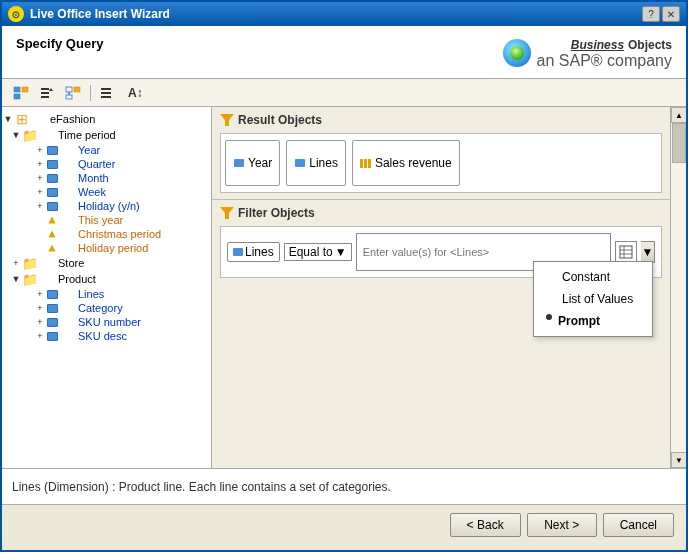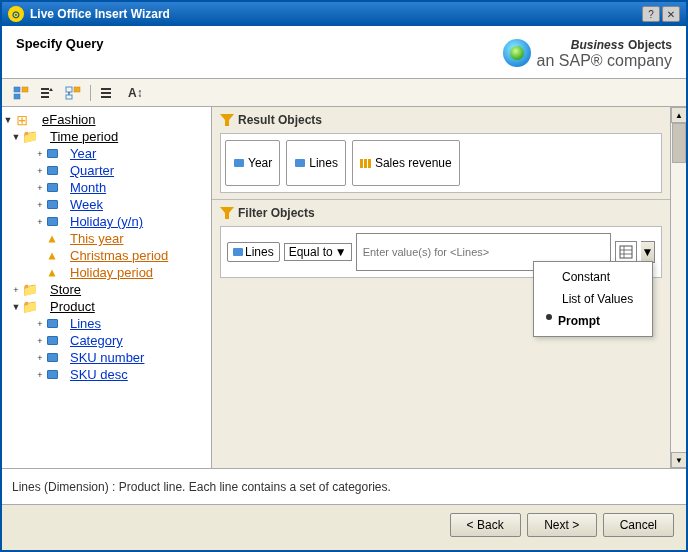--- a/index.html
+++ b/index.html
@@ -29,21 +29,21 @@
 
     .left-panel { width: 210px; border-right: 1px solid #aaa; background: white; display: flex; flex-direction: column; flex-shrink: 0; }
     .tree-container { flex: 1; overflow-y: auto; overflow-x: hidden; padding: 4px 0; }
     .tree-item { display: flex; align-items: center; padding: 1px 0; cursor: pointer; white-space: nowrap; }
     .expander { width: 12px; height: 12px; display: flex; align-items: center; justify-content: center; font-size: 9px; color: #333; cursor: pointer; flex-shrink: 0; }
     .node-icon { width: 16px; height: 14px; display: flex; align-items: center; justify-content: center; flex-shrink: 0; }
     .folder-icon { color: #f5a623; font-size: 13px; }
     .field-icon { width: 12px; height: 12px; display: flex; align-items: center; justify-content: center; flex-shrink: 0; }
     .blue-rect { width: 11px; height: 9px; background: #4a90d9; border: 1px solid #2a70b9; border-radius: 1px; }
     .orange-cone { width: 0; height: 0; border-left: 5px solid transparent; border-right: 5px solid transparent; border-bottom: 10px solid #e8a000; }
-    .tree-label { font-size: 13px; color: #000; margin-left: 12px; text-decoration: underline; }
+    .tree-label { font-size: 11px; color: #000; margin-left: 20px; }
     .tree-label.blue { color: #0033cc; }
 
     .right-panel { flex: 1; display: flex; flex-direction: column; background: #f0ede0; }
 
     .result-section { background: #f0ede0; padding: 6px 8px; flex-shrink: 0; }
     .section-header { display: flex; align-items: center; gap: 4px; margin-bottom: 6px; }
     .section-title { font-size: 12px; font-weight: bold; color: #333; }
     .result-objects { display: flex; gap: 6px; flex-wrap: wrap; padding: 6px 4px; background: white; border: 1px solid #bbb; min-height: 60px; }
     .result-chip { display: flex; align-items: center; gap: 3px; background: white; border: 1px solid #999; border-radius: 2px; padding: 2px 7px; cursor: pointer; }
     .chip-icon { width: 12px; height: 10px; display: flex; align-items: center; justify-content: center; }
@@ -106,21 +106,21 @@
     <div class="header-text">
       <h2>Specify Query</h2>
     </div>
     <div class="logo">
       <div style="display:flex;align-items:center;gap:6px;justify-content:flex-end;">
         <div class="logo-globe">
           <div class="logo-inner"></div>
         </div>
         <div>
           <div style="font-size:14px;font-weight:bold;color:#333;">
-            <span style="font-style:italic;">Business</span> <span style="font-weight:bold;">Objects</span>
+            <span style="font-style:italic;text-decoration:underline;">Business</span> <span style="font-weight:bold;">Objects</span>
           </div>
           <div style="font-size:16px;color:#555;text-align:right;">an SAP® company</div>
         </div>
       </div>
     </div>
   </div>
 
   <div class="toolbar">
     <div class="toolbar-btn">
       <svg width="16" height="14" viewBox="0 0 16 14">

